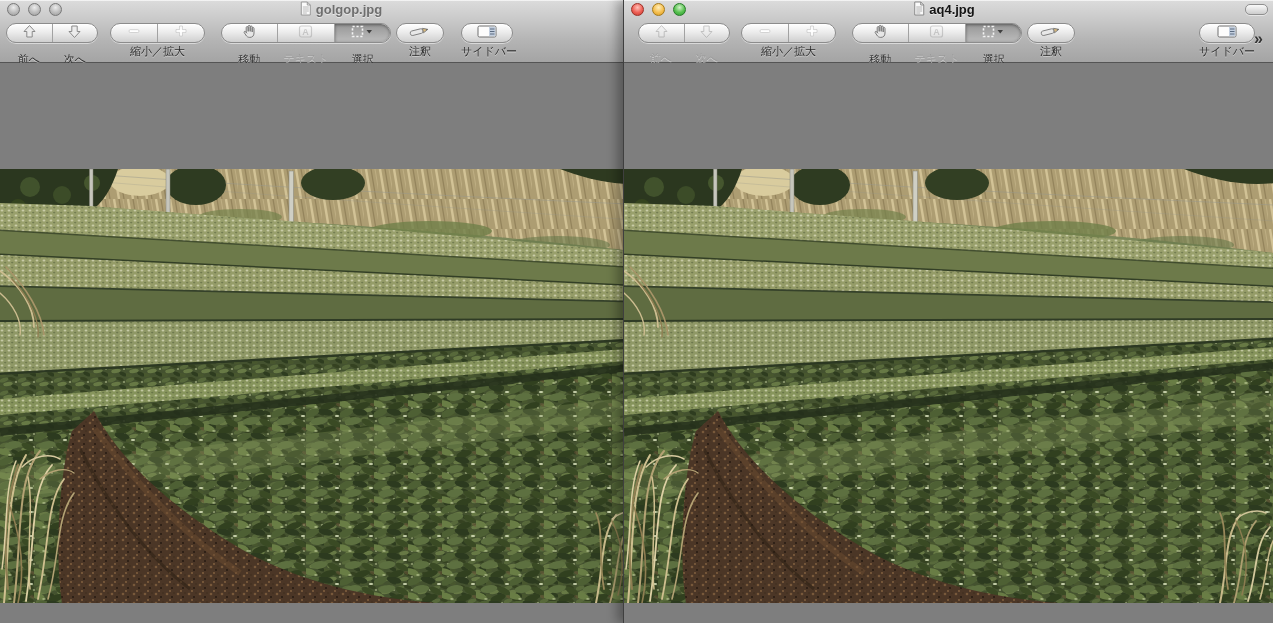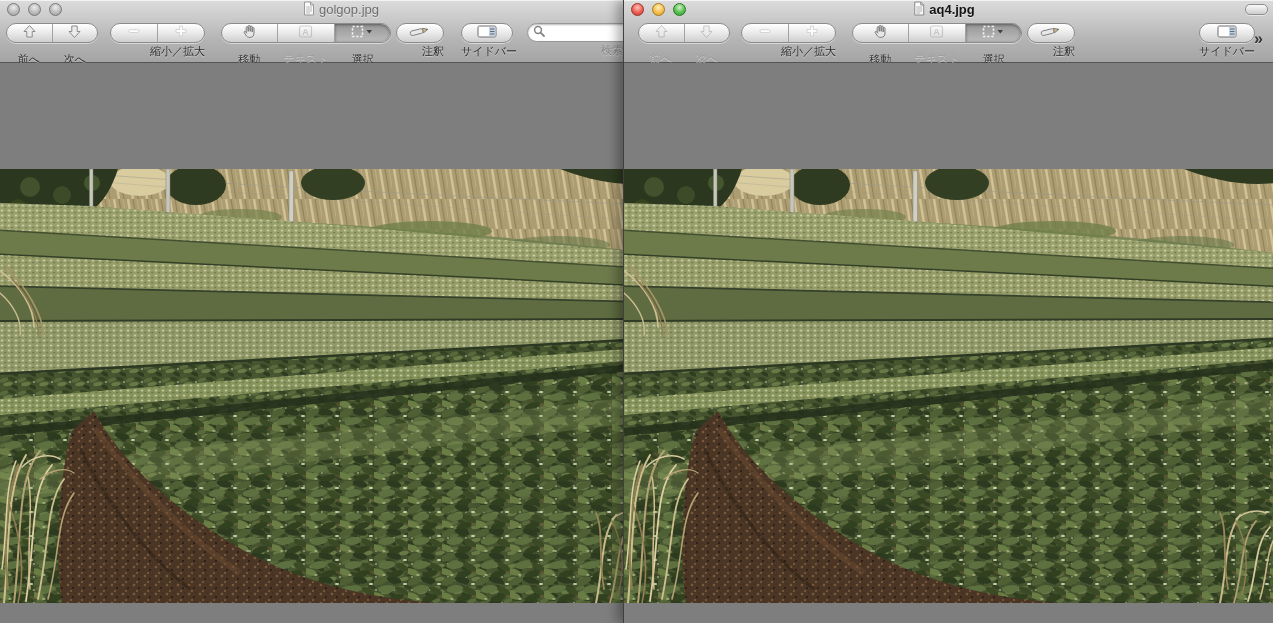--- a/index.html
+++ b/index.html
@@ -15,36 +15,36 @@
           box-shadow:inset 0 1px 0 rgba(255,255,255,.65);}
   .lights{position:absolute;top:3px;left:7px;display:flex;gap:8px;}
   .light{width:13px;height:13px;border-radius:50%;box-sizing:border-box;}
   .light.grey{border:1px solid #787878;background:radial-gradient(circle at 50% 32%,#ececec,#bcbcbc 55%,#9a9a9a);}
   .light.red{border:1px solid #9c2f26;background:radial-gradient(circle at 50% 32%,#ffc1b8,#ee5f55 55%,#c23a30);}
   .light.yellow{border:1px solid #a57a1a;background:radial-gradient(circle at 50% 32%,#ffeebc,#f5bf4f 55%,#d7991f);}
   .light.green{border:1px solid #277a28;background:radial-gradient(circle at 50% 32%,#d2f0c8,#57c14f 55%,#2f9a33);}
   .title{position:absolute;top:2px;height:15px;display:flex;align-items:center;gap:4px;
          transform:translateX(-50%);font-size:13px;font-weight:bold;white-space:nowrap;
          text-shadow:0 1px 0 rgba(255,255,255,.5);}
-  .title.inactive{color:#6e6e6e;font-weight:normal;align-items:center;}
+  .title.inactive{color:#6e6e6e;font-weight:bold;align-items:center;}
   .title.active{color:#141414;}
   .titem{position:absolute;top:23px;text-align:center;}
   .cap{height:20px;border-radius:10px;border:1px solid #8c8c8c;display:flex;box-sizing:border-box;
        background:linear-gradient(180deg,#ffffff 0%,#ececec 45%,#cfcfcf 100%);
        box-shadow:0 1px 0 rgba(255,255,255,.5), inset 0 1px 0 #fff;}
   .seg{flex:1;display:flex;align-items:center;justify-content:center;border-right:1px solid #a2a2a2;}
   .seg:last-child{border-right:none;}
   .seg.pressed{background:linear-gradient(180deg,#969696,#b5b5b5 80%);
                box-shadow:inset 0 1px 3px rgba(0,0,0,.4);border-radius:0 9px 9px 0;}
   .seg.dim svg{opacity:.45;}
   .lblrow{display:flex;margin-top:2px;}
   .lblrow .tlabel{flex:1;}
   .tlabel{display:block;margin-top:8px;font-size:11px;color:#2e2e2e;line-height:12px;
           text-shadow:0 1px 0 rgba(255,255,255,.45);white-space:nowrap;}
-  .tlabel.one{margin-top:2px;text-align:right;}
+  .tlabel.one{margin-top:2px;}
   .tlabel.disabled{color:#9b9b9b;font-family:Liberation Mono, monospace;}
   .tlabel.searchlbl{color:#848484;text-align:right;padding-right:14px;}
   .searchpill{height:19px;border-radius:10px;background:#fff;border:1px solid #979797;
               box-shadow:inset 0 1px 2px rgba(0,0,0,.28);display:flex;align-items:center;
               padding-left:5px;box-sizing:border-box;}
   .searchpill input{border:none;outline:none;background:transparent;width:80px;height:14px;
                     font-size:11px;font-family:inherit;}
   .overflow{position:absolute;top:30px;font-size:16px;font-weight:bold;color:#333;
             text-shadow:0 1px 0 rgba(255,255,255,.4);cursor:default;}
   .pill{position:absolute;top:4px;right:6px;width:21px;height:9px;border-radius:5px;
@@ -276,30 +276,20 @@
         <div class="cap" style="justify-content:center;align-items:center;">
           <span><svg width="20" height="13">
                 <rect x="1" y="1" width="18" height="11" rx="1.5" fill="#fdfdfd" stroke="#6f6f6f"></rect>
                 <rect x="12" y="1.8" width="6.3" height="9.4" fill="#c3cfdf"></rect>
                 <path d="M13 4 h4.5 M13 6.5 h4.5 M13 9 h4.5" stroke="#5b6b80" stroke-width="1"></path>
               </svg></span>
         </div>
         <span class="tlabel one">サイドバー</span>
       </div>
 
-      <div class="titem" style="left:527px;width:110px">
-        <div class="searchpill">
-          <span><svg width="13" height="13">
-                <circle cx="5" cy="5" r="3.4" fill="none" stroke="#858585" stroke-width="1.5"></circle>
-                <path d="M7.6 7.6 L11 11" stroke="#858585" stroke-width="1.8" stroke-linecap="round"></path>
-              </svg></span>
-          <input type="text" value="" style="">
-        </div>
-        <span class="tlabel one searchlbl">検索</span>
-      </div>
     </header>
 
     <div class="content">
       <div class="photo">
         <svg width="650" height="434">
             <use href="#teaScene"></use>
           </svg>
       </div>
     </div>
   </section>

